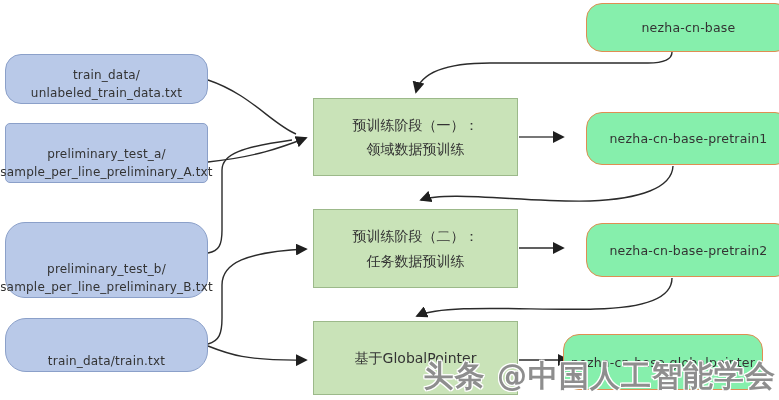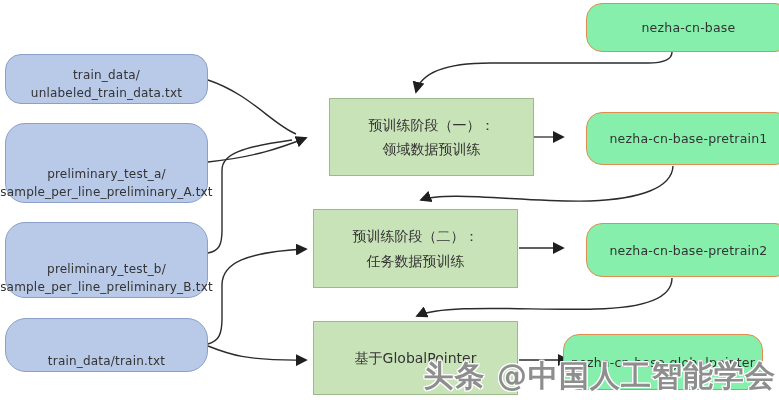--- a/index.html
+++ b/index.html
@@ -62,33 +62,33 @@
       <path d="M 519 248 L 563 248" marker-end="url(#arrow)"></path>
       <path d="M 672 278 C 672 298, 645 308, 595 309 C 535 311, 446 303, 417 316" marker-end="url(#arrow)"></path>
       <path d="M 519 360 L 568 360" marker-end="url(#arrow)"></path>
     </g>
   </svg>
 
   <div class="box input-box" style="left:5px;top:54px;width:203px;height:50px;border-radius:16px;">
     <div>train_data/</div>
     <div>unlabeled_train_data.txt</div>
   </div>
-  <div class="box input-box" style="left:5px;top:123px;width:203px;height:80px;border-radius:20px;">
+  <div class="box input-box" style="left:5px;top:123px;width:203px;height:60px;border-radius:5px;">
     <div>preliminary_test_a/</div>
     <div>sample_per_line_preliminary_A.txt</div>
   </div>
   <div class="box input-box" style="left:5px;top:222px;width:203px;height:76px;border-radius:20px;">
     <div>preliminary_test_b/</div>
     <div>sample_per_line_preliminary_B.txt</div>
   </div>
   <div class="box input-box" style="left:5px;top:318px;width:203px;height:54px;border-radius:21px;">
     <div>train_data/train.txt</div>
   </div>
 
-  <div class="box stage-box" style="left:313px;top:98px;width:205px;height:78px;margin-left:16px;">
+  <div class="box stage-box" style="left:313px;top:98px;width:205px;height:78px;">
     <div>预训练阶段（一）：</div>
     <div>领域数据预训练</div>
   </div>
   <div class="box stage-box" style="left:313px;top:209px;width:205px;height:79px;">
     <div>预训练阶段（二）：</div>
     <div>任务数据预训练</div>
   </div>
   <div class="box stage-box" style="left:313px;top:321px;width:205px;height:74px;">
     <div>基于GlobalPointer</div>
   </div>

